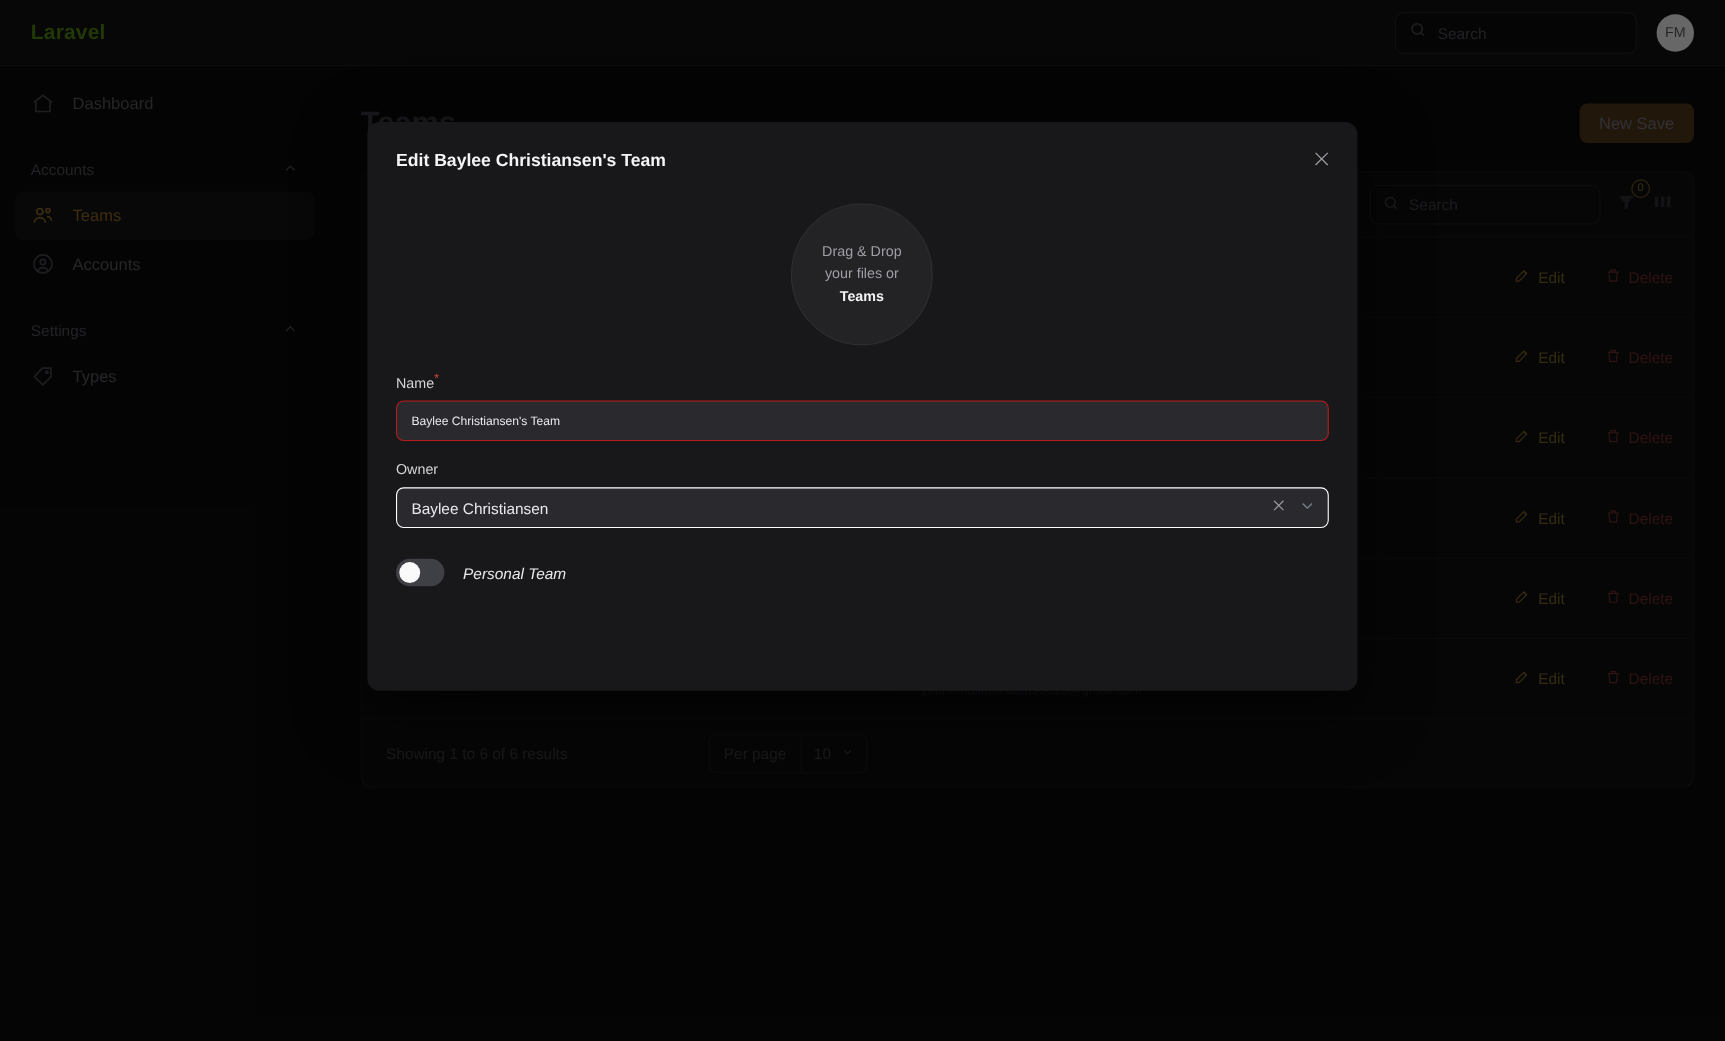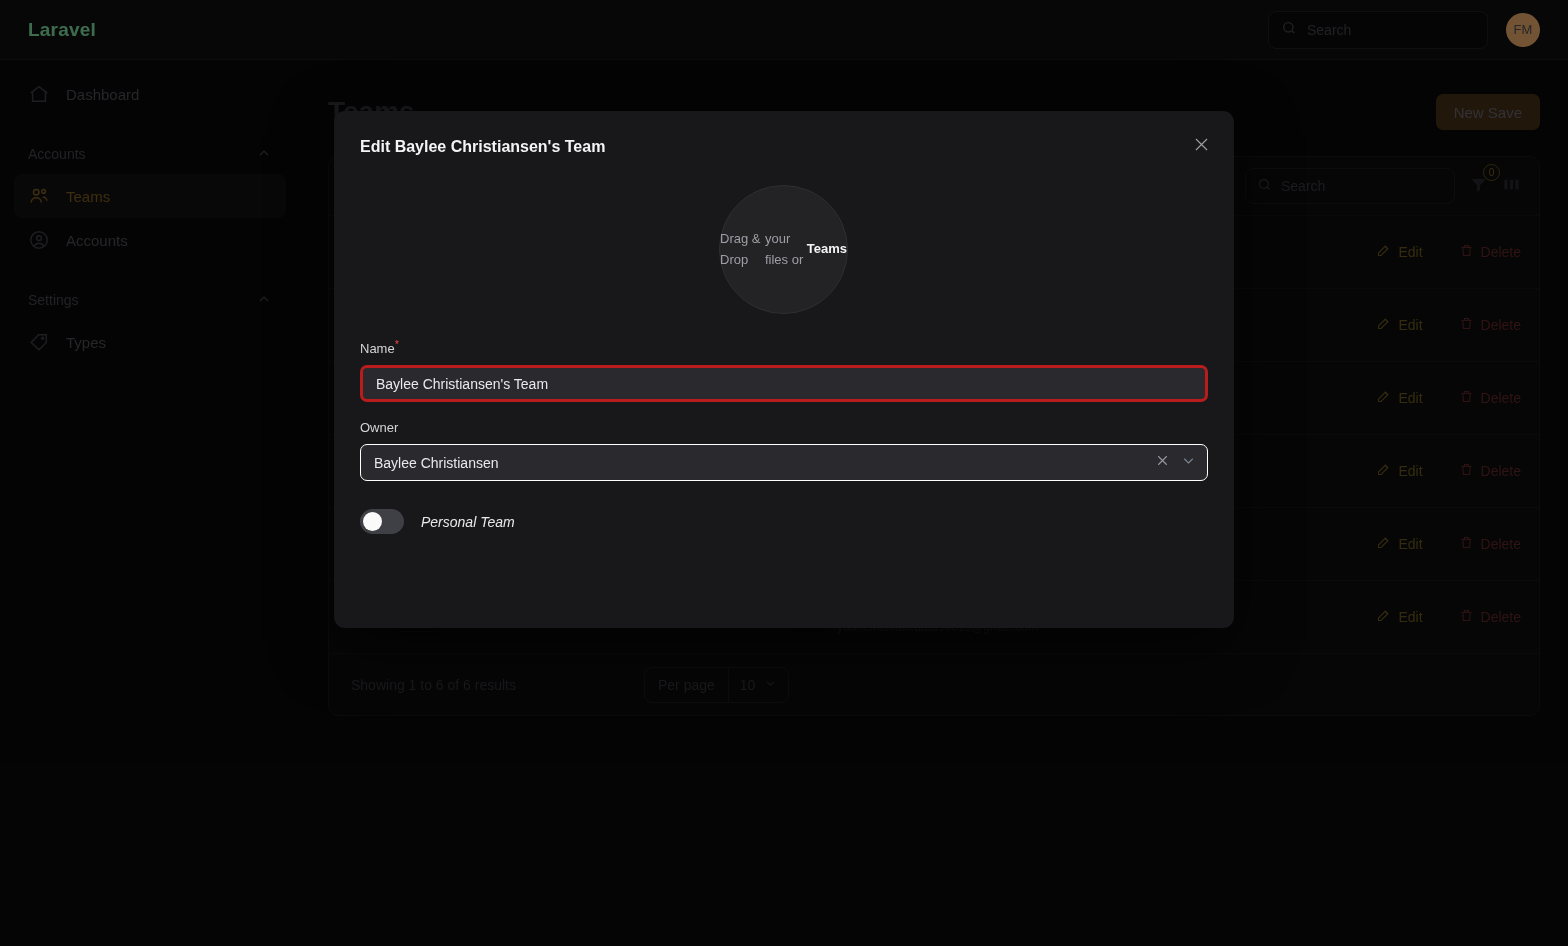--- a/index.html
+++ b/index.html
@@ -31,21 +31,21 @@
     height: 60px;
     background: #101012;
     border-bottom: 1px solid #1c1c20;
     display: flex;
     align-items: center;
     padding: 0 28px;
   }
   .brand {
     font-size: 19px;
     font-weight: 700;
-    color: #86efac;
+    color: #4d7c0f;
     letter-spacing: .2px;
   }
   .topbar-right {
     margin-left: auto;
     display: flex;
     align-items: center;
     gap: 18px;
   }
   .top-search {
     width: 220px;
@@ -58,21 +58,21 @@
     gap: 10px;
     background: #0d0d0f;
   }
   .top-search .ph {
     font-size: 14px;
     color: #4a4a52;
   }
   .avatar-circle {
     width: 34px; height: 34px;
     border-radius: 50%;
-    background: #fdba74;
+    background: #e5e5e5;
     display: flex;
     align-items: center;
     justify-content: center;
     font-size: 13px;
     color: #56565e;
   }
 
   
   .sidebar {
     position: absolute;
@@ -304,22 +304,23 @@
   .dropzone {
     position: absolute;
     left: 385px;
     top: 74px;
     width: 129px;
     height: 129px;
     border-radius: 50%;
     background: #232326;
     border: 1px solid #2e2e33;
     display: flex;
-    align-items: center;
-    justify-content: flex-start;
+    flex-direction: column;
+    align-items: center;
+    justify-content: center;
     cursor: pointer;
   }
   .dz-line { font-size: 13px; color: #9e9ea6; line-height: 1.55; }
   .dz-browse { font-size: 13px; font-weight: 700; color: #f4f4f5; line-height: 1.55; }
 
   .form {
     position: absolute;
     left: 26px;
     right: 26px;
     top: 227px;
@@ -329,24 +330,24 @@
     color: #d4d4d8;
     margin-bottom: 9px;
     display: block;
   }
   .req { color: #e0483a; font-size: 11px; vertical-align: super; }
 
   .text-input {
     width: 100%;
     height: 37px;
     background: #2a2a2e;
-    border: 3px solid #b91c1c;
+    border: 1px solid #b91c1c;
     border-radius: 7px;
     color: #e9e9ec;
-    font-size: 14px;
+    font-size: 11px;
     font-family: inherit;
     padding: 0 13px;
   }
 
   .select-box {
     width: 100%;
     height: 37px;
     background: #2a2a2e;
     border: 1px solid #ffffff;
     border-radius: 7px;

